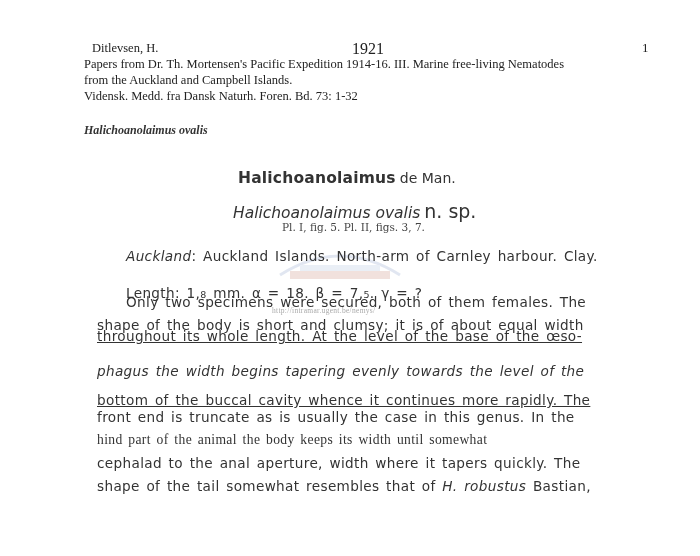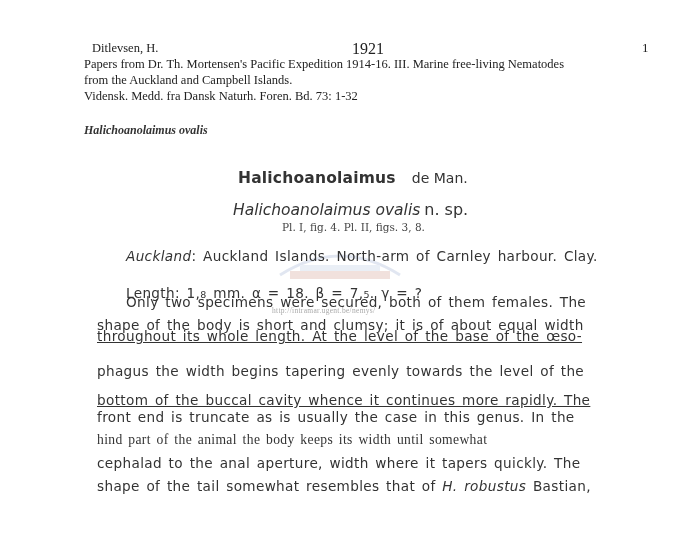--- a/index.html
+++ b/index.html
@@ -15,27 +15,27 @@
   .year { position: absolute; left: 352px; top: 40px; font-family: "Liberation Serif", serif; font-size: 16px; color: #222; }
   .species-tag {
     position: absolute; left: 84px; top: 123px; font-family: "Liberation Serif", serif;
     font-size: 12px; font-weight: bold; font-style: italic; color: #333;
   }
   .genus-title {
     position: absolute; left: 238px; top: 169px; font-family: "DejaVu Sans", sans-serif;
     font-size: 15.5px; color: #333; white-space: nowrap;
   }
   .genus-title .bold { font-weight: bold; letter-spacing: 0.2px; }
-  .genus-title .author { font-size: 14px; margin-left: 16px; }
+  .genus-title .author { font-size: 14px; margin-left: 4px; }
   .sp-title {
     position: absolute; left: 233px; top: 200px; font-family: "DejaVu Sans", sans-serif;
     font-size: 15.5px; color: #333; white-space: nowrap;
   }
   .sp-title .it { font-style: italic; }
-  .sp-title .nsp { font-size: 16px; margin-left: 4px; }
+  .sp-title .nsp { font-size: 19px; margin-left: 4px; }
   .plates {
     position: absolute; left: 282px; top: 221px; font-family: "DejaVu Serif", serif;
     font-size: 10.5px; color: #444; white-space: nowrap;
   }
   .body-line {
     position: absolute; font-family: "DejaVu Sans", sans-serif; font-size: 13.6px;
     color: #333; white-space: nowrap; letter-spacing: 0.35px; word-spacing: 2px;
   }
   .body-line .it { font-style: italic; }
   .sm { font-size: 9.5px; }
@@ -61,41 +61,41 @@
 <div class="species-tag">Halichoanolaimus ovalis</div>
 
 <div class="genus-title">
   <span class="bold">Halichoanolaimus</span><span class="author">de Man.</span>
 </div>
 
 <div class="sp-title">
   <span class="it">Halichoanolaimus ovalis</span><span class="nsp">n. sp.</span>
 </div>
 
-<div class="plates">Pl. I, fig. 4. Pl. II, figs. 3, 8.</div>
+<div class="plates">Pl. I, fig. 5. Pl. II, figs. 3, 7.</div>
 
 <svg class="watermark-logo" viewBox="0 0 140 36">
   <path d="M10 30 Q70 -8 130 30" fill="none" stroke="#8aa0c8" stroke-width="3"></path>
   <rect x="20" y="26" width="100" height="8" fill="#c98a7a"></rect>
   <rect x="30" y="20" width="80" height="6" fill="#b0c0dd"></rect>
 </svg>
 
 <div class="body-line" style="left:126px; top:248px;">
   <span class="it">Auckland</span><span>: Auckland Islands. North-arm of Carnley harbour. Clay.</span>
 </div>
 
 <div class="body-line" style="left:126px; top:272px;margin-top:13px;">
   <span>Length</span><span>: 1,</span><span class="sm">8</span><span> mm. α = 18. β = 7,</span><span class="sm">5</span><span>. γ = ?</span>
 </div>
 
 <div class="watermark-url">http://intramar.ugent.be/nemys/</div>
 
 <div class="body-line" style="left:126px; top:294px;text-align:center;">Only two specimens were secured, both of them females. The</div>
 <div class="body-line" style="left:97px; top:317px;">shape of the body is short and clumsy; it is of about equal width</div>
 <div class="body-line" style="left:97px; top:328px;text-decoration:underline;">throughout its whole length. At the level of the base of the œso-</div>
-<div class="body-line" style="left:97px; top:363px;">phagus the width begins tapering evenly towards the level of the</div>
+<div class="body-line" style="left:97px; top:363px;font-style:italic;">phagus the width begins tapering evenly towards the level of the</div>
 <div class="body-line" style="left:97px; top:392px;text-decoration:underline;">bottom of the buccal cavity whence it continues more rapidly. The</div>
 <div class="body-line" style="left:97px; top:409px;">front end is truncate as is usually the case in this genus. In the</div>
 <div class="body-line" style="left:97px; top:432px;font-family:Liberation Serif, serif;">hind part of the animal the body keeps its width until somewhat</div>
 <div class="body-line" style="left:97px; top:455px;">cephalad to the anal aperture, width where it tapers quickly. The</div>
 <div class="body-line" style="left:97px; top:478px;">
   <span>shape of the tail somewhat resembles that of </span><span class="it">H. robustus</span><span> Bastian,</span>
 </div>
 
 </body></html>

